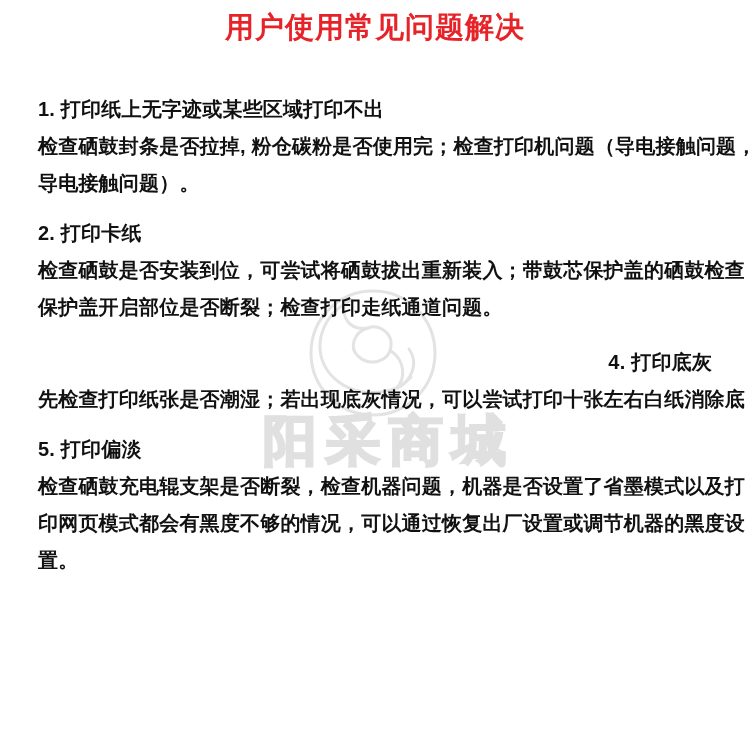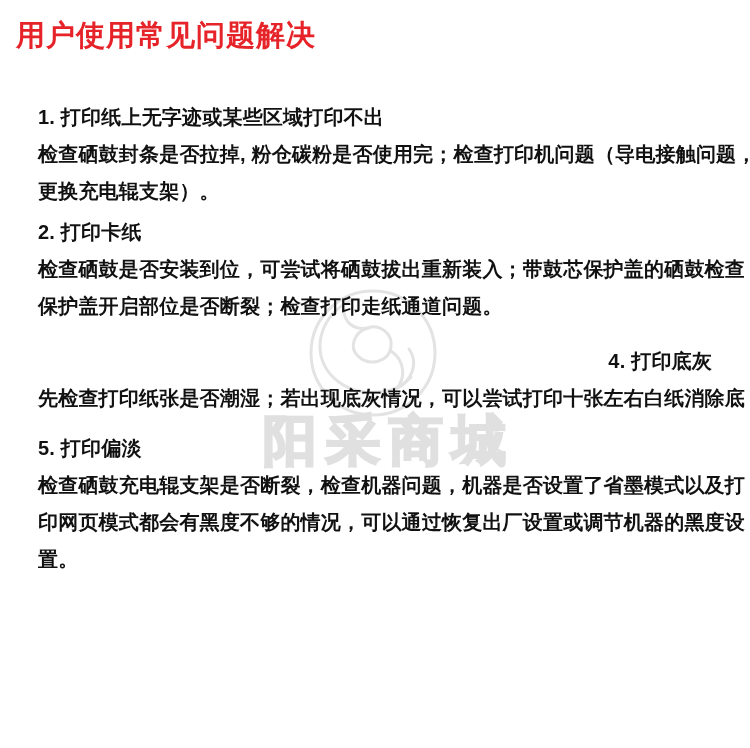--- a/index.html
+++ b/index.html
@@ -15,34 +15,34 @@
     position:absolute;
     left:0; top:0;
     z-index:0;
     pointer-events:none;
   }
   .content{
     position:relative;
     z-index:1;
   }
   .title{
-    margin:16px;
-    text-align:left;
+    margin:8px;
+    text-align:center;
     font-size:29px;
     line-height:38px;
     font-weight:bold;
     letter-spacing:1px;
     color:#e62328;
   }
   .sections{
     padding:0 38px 0 38px;
   }
   .section{margin:0;}
   .section.s1{margin-top:45px;}
-  .section.s2{margin-top:4px;}
+  .section.s2{margin-top:13px;}
   .section.s3{margin-top:14px;}
   .section.s4{margin-top:18px;text-align:right;}
   .section.s5{margin-top:13px;}
   .tline{
     font-size:20px;
     line-height:37px;
     font-weight:600;
     color:#111111;
     letter-spacing:0.2px;
     white-space:nowrap;
@@ -66,21 +66,21 @@
 
   <div class="content">
 
     <h1 class="title">用户使用常见问题解决</h1>
 
     <div class="sections">
 
       <div class="section s1">
         <div class="tline">1. 打印纸上无字迹或某些区域打印不出</div>
         <div class="tline">检查硒鼓封条是否拉掉, 粉仓碳粉是否使用完；检查打印机问题（导电接触问题，</div>
-        <div class="tline">更换充电辊支架）。</div>
+        <div class="tline">导电接触问题）。</div>
       </div>
 
       <div class="section s2">
         <div class="tline">2. 打印卡纸</div>
         <div class="tline">检查硒鼓是否安装到位，可尝试将硒鼓拔出重新装入；带鼓芯保护盖的硒鼓检查</div>
         <div class="tline">保护盖开启部位是否断裂；检查打印走纸通道问题。</div>
       </div>
 
 
       <div class="section s4">

